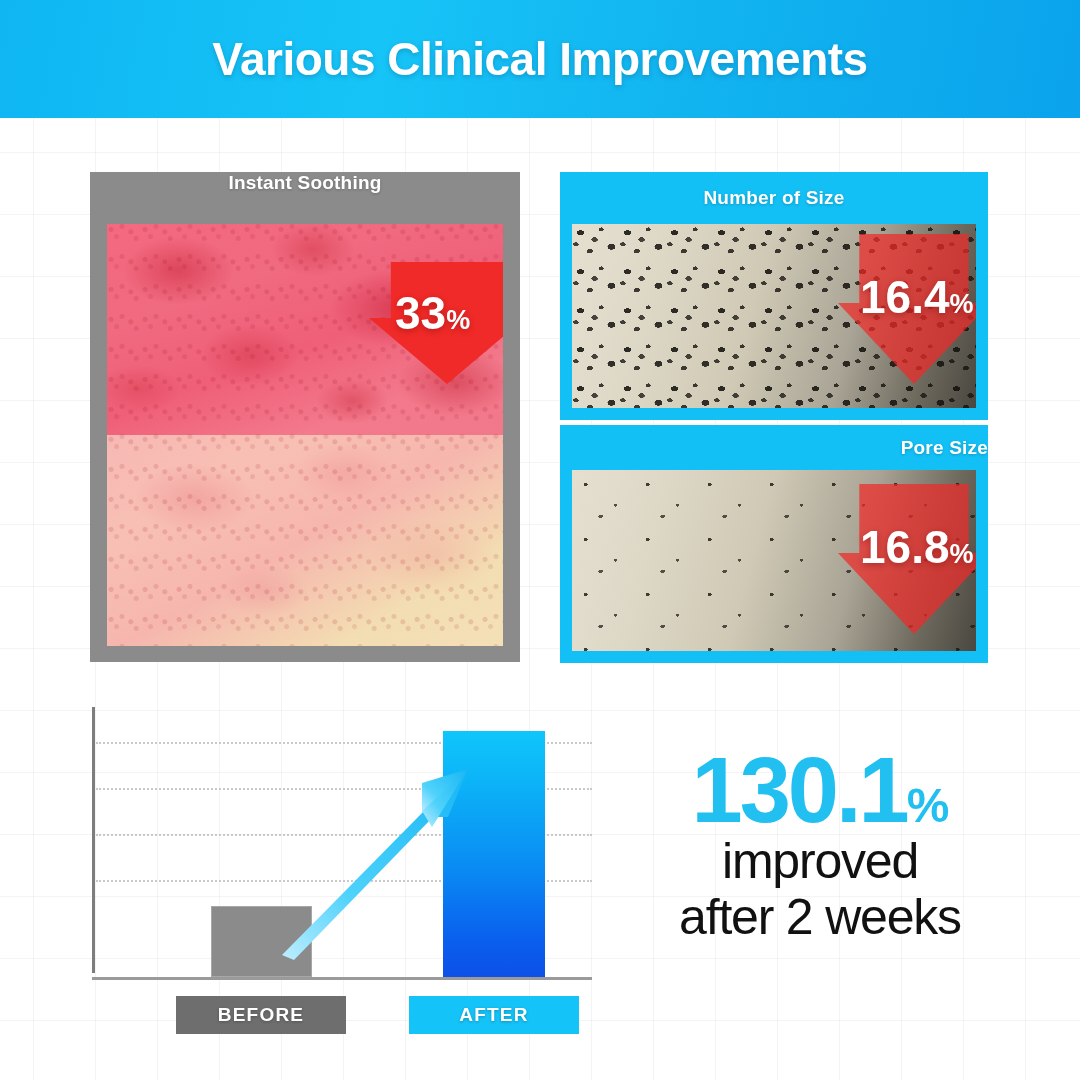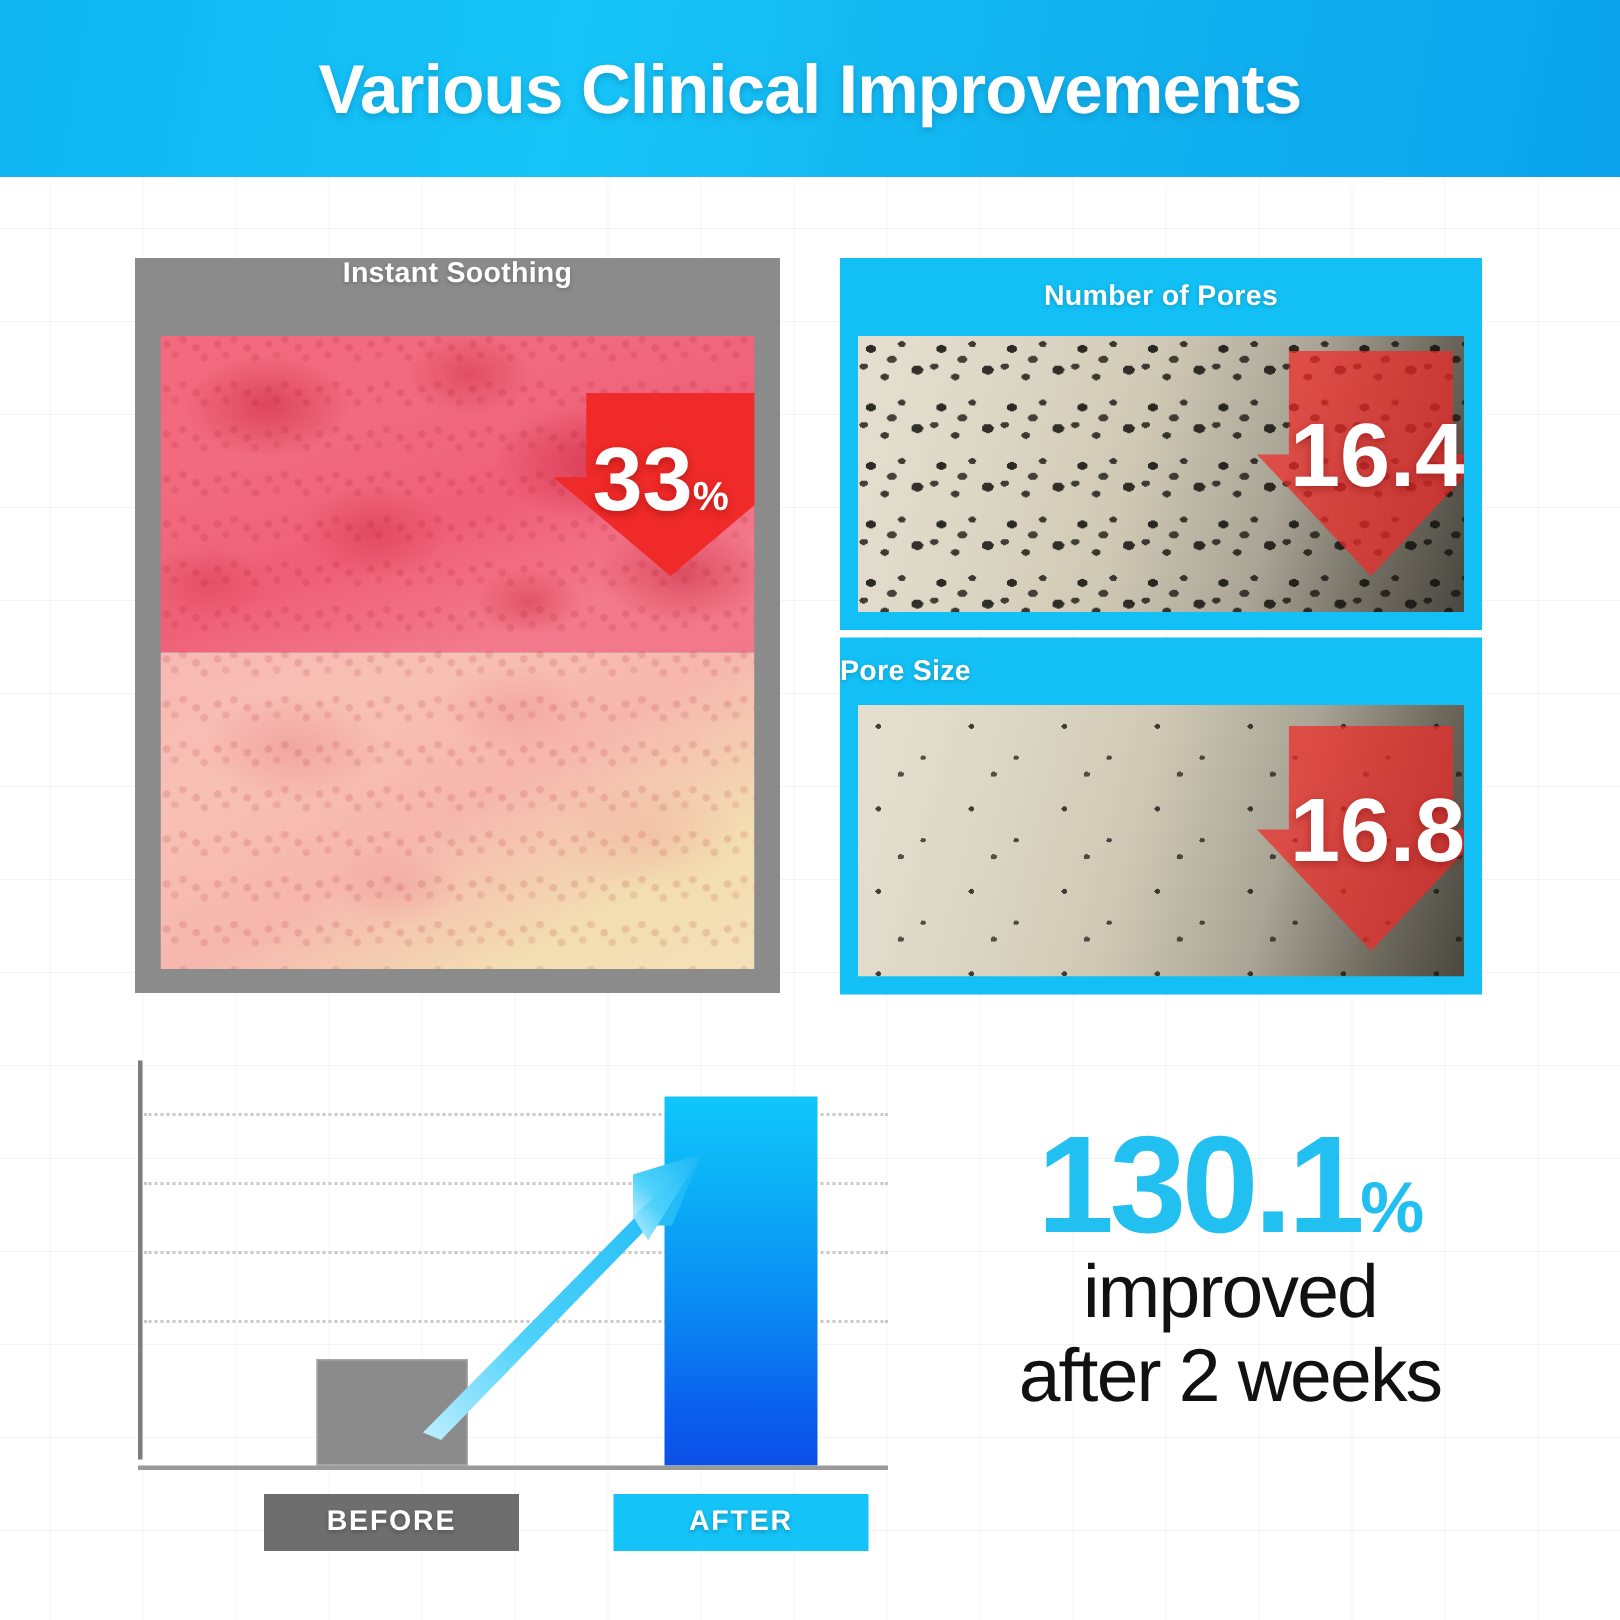--- a/index.html
+++ b/index.html
@@ -109,21 +109,21 @@
     width: 404px; height: 184px;
     overflow: hidden;
   }
   #panel-pore-size {
     position: absolute; left: 560px; top: 425px;
     width: 428px; height: 238px;
     background: #12c0f5;
   }
   #panel-pore-size .panel-title-bar {
     position: absolute; left: 0; top: 0; width: 100%; height: 45px;
-    display: flex; align-items: center; justify-content: flex-start;
+    display: flex; align-items: center; justify-content: flex-end;
   }
   #pore-size-image {
     position: absolute; left: 12px; top: 45px;
     width: 404px; height: 181px;
     overflow: hidden;
   }
   .skin-base {
     position: absolute; inset: 0;
     background: linear-gradient(105deg, #e4dfcf 0%, #ddd8c6 22%, #cfc9b5 45%, #a9a495 68%, #6e6a5e 86%, #4a4740 100%);
   }
@@ -155,21 +155,21 @@
   }
   .red-arrow.translucent { background: rgba(240,42,40,0.72); }
   .arrow-pct {
     position: absolute;
     color: #ffffff;
     font-weight: bold;
     white-space: nowrap;
     text-shadow: 0 2px 6px rgba(120,10,10,0.45);
     line-height: 1;
   }
-  .arrow-pct .num { font-size: 60px; }
+  .arrow-pct .num { font-size: 46px; }
   .arrow-pct .sym { font-size: 27px; }
 
   
   #chart {
     position: absolute; left: 92px; top: 700px;
     width: 500px; height: 280px;
   }
   #chart-yaxis {
     position: absolute; left: 0; top: 7px; width: 3px; height: 266px;
     background: #7d7d7d;
@@ -245,21 +245,21 @@
       <div id="soothing-texture"></div>
       <div class="red-arrow" style="left:262px; top:38px; width:156px; height:122px;"></div>
       <div class="arrow-pct" style="left:288px; top:66px;">
         <span class="num">33</span><span class="sym">%</span>
       </div>
     </div>
   </div>
 
   <div id="panel-pores-count">
     <div class="panel-title-bar">
-      <div class="panel-title">Number of Pores</div>
+      <div class="panel-title">Number of Size</div>
     </div>
     <div id="pores-count-image">
       <div class="skin-base"></div>
       <div class="skin-pores-dense"></div>
       <div class="red-arrow translucent" style="left:266px; top:10px; width:152px; height:150px;"></div>
       <div class="arrow-pct" style="left:288px; top:50px;">
         <span class="num">16.4</span><span class="sym">%</span>
       </div>
     </div>
   </div>

